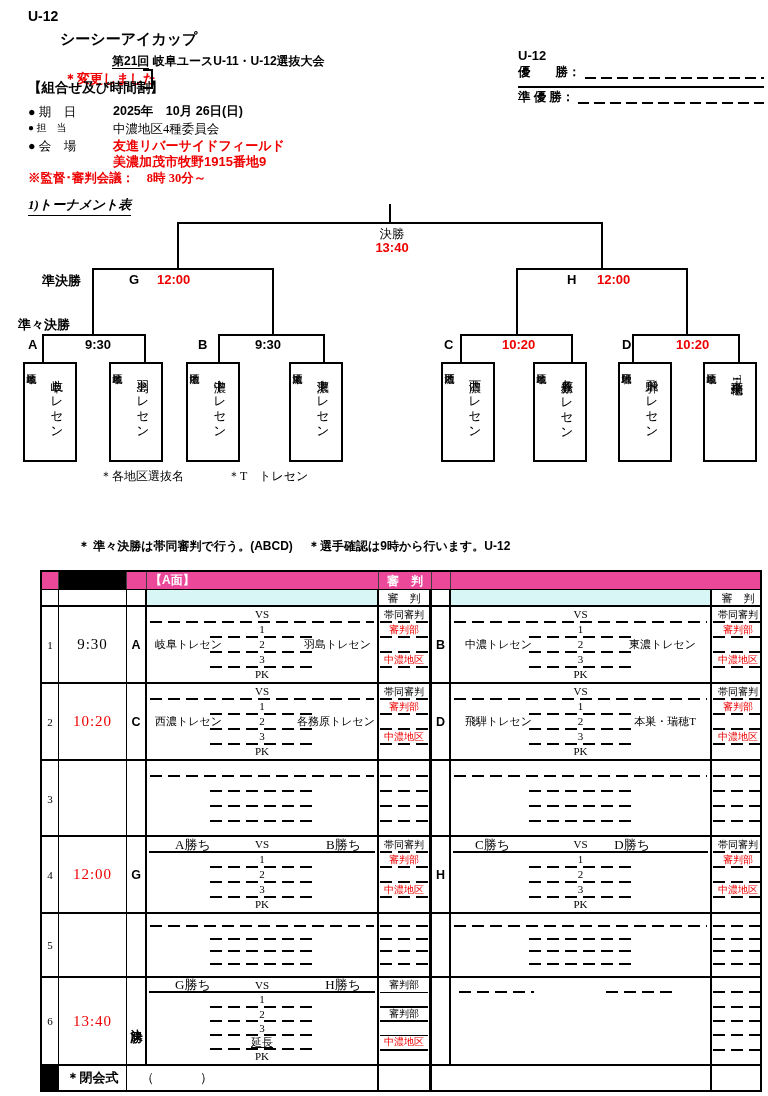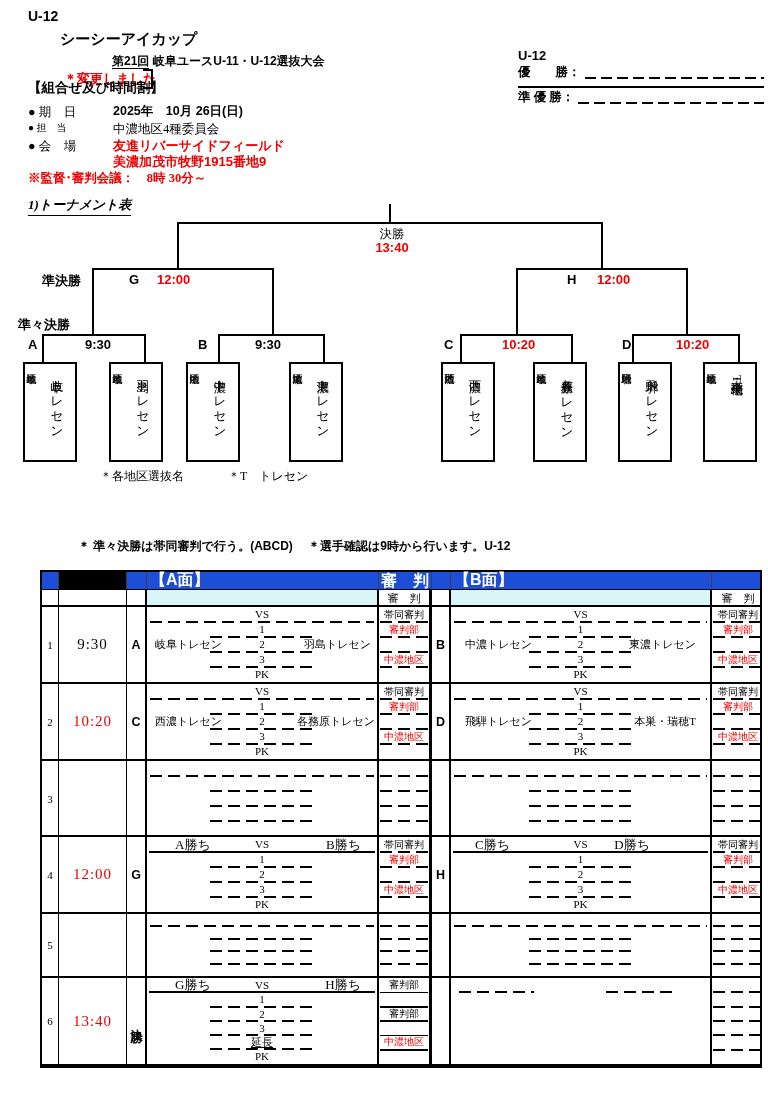--- a/index.html
+++ b/index.html
@@ -26,22 +26,22 @@
             background:repeating-linear-gradient(90deg,#000 0 11px,transparent 11px 16px)}
 
   
   #sched{position:absolute;left:40px;top:570px;width:722px;border:2.5px solid #000;box-sizing:border-box;background:#fff}
   .srow{display:grid;grid-template-columns:17px 68px 20px 232px 53px 19px 261px 52px;border-bottom:2px solid #000}
   .crow{display:grid;grid-template-columns:17px 68px 252px 53px 280px 52px;border-bottom:none}
   .c{position:relative;border-right:1px solid #000;box-sizing:border-box}
   .cL{border-right:none}
   .bR2{border-right-width:2px}
   .bR3{border-right-width:3px}
-  .hr1{height:17px;background:#1d4ed8;color:#fff;border-bottom:1px solid #000;
-       font-family:"Liberation Sans","DejaVu Sans",sans-serif;font-weight:bold;font-size:16px;line-height:16px}
+  .hr1{height:17px;background:#ec4899;color:#fff;border-bottom:1px solid #000;
+       font-family:"Liberation Sans","DejaVu Sans",sans-serif;font-weight:bold;font-size:12px;line-height:16px}
   .hr1 .c{border-right-color:#3f3f3f}
   .hr2{height:15px;border-bottom:2px solid #000;font-size:11px;line-height:14px}
   .cyan{background:#d8f6f6}
   .blackcell{background:#000}
   .r-std{height:75px}
   .r-m74{height:74px}
   .r-m62{height:62px}
   .r-fin{height:86px}
   .r-close{height:24px}
   .cnum{display:flex;align-items:center;justify-content:center;font-size:11px}
@@ -184,21 +184,20 @@
 
 <div id="sched">
 
   <div class="srow hr1">
     <div class="c"></div>
     <div class="c blackcell"></div>
     <div class="c"></div>
     <div class="c hA">【A面】</div>
     <div class="c refh">審　判</div>
     <div class="c"></div>
-    <div class="c hA">【B面】</div>
     <div class="c cL"></div>
   </div>
 
   <div class="srow hr2">
     <div class="c"></div>
     <div class="c"></div>
     <div class="c bR2"></div>
     <div class="c bR2 cyan"></div>
     <div class="c bR3 refh">審　判</div>
     <div class="c bR2"></div>
@@ -577,14 +576,26 @@
       <div class="rln">
           <div class="dash rfull"></div>
         </div>
       <div class="rln">
           <div class="dash rfull"></div>
         </div>
       <div class="rln"></div>
     </div>
   </div>
 
+  <div class="crow r-close" style="display:grid">
+    <div class="c blackcell"></div>
+    <div class="c closelbl">＊閉会式</div>
+    <div class="c bR2 parcell">
+        <span>（</span>
+        <span style="display:inline-block;width:46px"></span>
+        <span>）</span>
+      </div>
+    <div class="c bR3"></div>
+    <div class="c bR2"></div>
+    <div class="c cL"></div>
+  </div>
 
 </div>
 
 </body></html>

